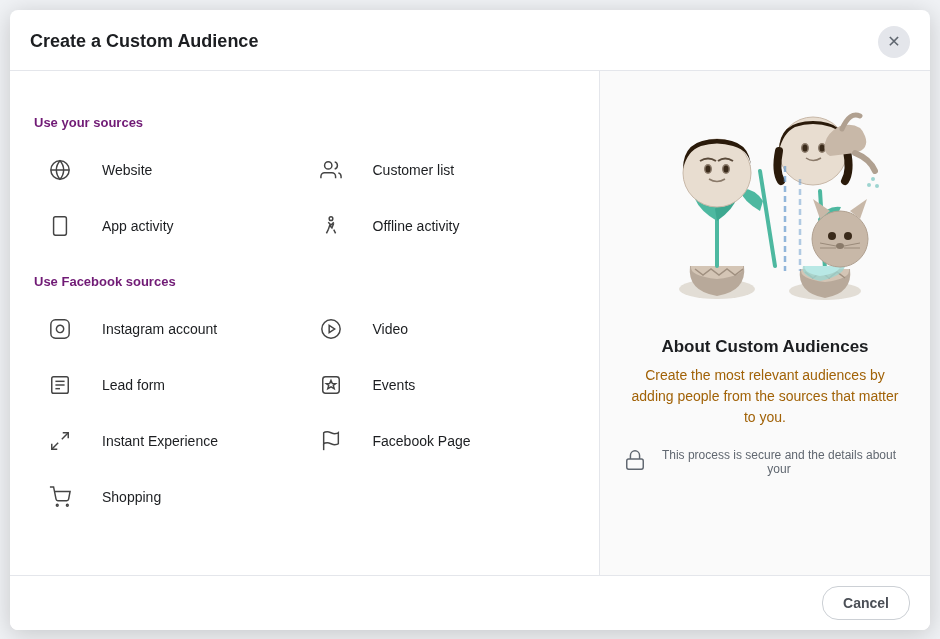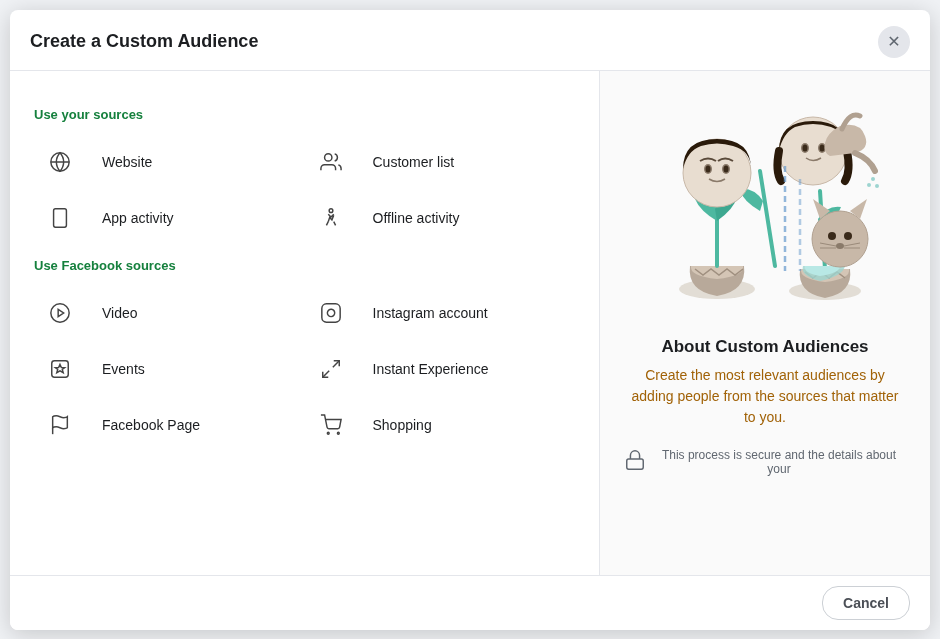--- a/index.html
+++ b/index.html
@@ -60,23 +60,23 @@
     }
     .left-panel {
       flex: 0 0 590px;
       padding: 24px 24px 16px 24px;
       overflow-y: auto;
       border-right: 1px solid #e4e6eb;
     }
     .section-label {
       font-size: 13px;
       font-weight: 700;
-      color: #15803d;
+      color: #701a75;
       margin-bottom: 12px;
-      margin-top: 12px;
+      margin-top: 20px;
     }
     .options-grid {
       display: grid;
       grid-template-columns: 1fr 1fr;
       gap: 0;
       margin-bottom: 8px;
     }
     .option-item {
       display: flex;
       align-items: center;
@@ -236,38 +236,49 @@
 
         </div>
 
         <div class="section-divider"></div>
         <div class="section-label">Use Facebook sources</div>
         <div class="options-grid">
 
           <div class="option-item">
             <span class="option-icon">
               <svg viewBox="0 0 24 24">
-                  <circle cx="12" cy="12" r="10"></circle>
-                  <polygon points="10 8 16 12 10 16 10 8"></polygon>
-                </svg>
-            </span>
-            <span class="option-label">Video</span>
-          </div>
-
-          <div class="option-item">
-            <span class="option-icon">
-              <svg viewBox="0 0 24 24">
                   <rect x="2" y="2" width="20" height="20" rx="5" ry="5"></rect>
                   <path d="M16 11.37A4 4 0 1 1 12.63 8 4 4 0 0 1 16 11.37z"></path>
                   <line x1="17.5" y1="6.5" x2="17.51" y2="6.5"></line>
                 </svg>
             </span>
             <span class="option-label">Instagram account</span>
           </div>
 
+          <div class="option-item">
+            <span class="option-icon">
+              <svg viewBox="0 0 24 24">
+                  <circle cx="12" cy="12" r="10"></circle>
+                  <polygon points="10 8 16 12 10 16 10 8"></polygon>
+                </svg>
+            </span>
+            <span class="option-label">Video</span>
+          </div>
+
+          <div class="option-item">
+            <span class="option-icon">
+              <svg viewBox="0 0 24 24">
+                  <rect x="3" y="3" width="18" height="18" rx="2"></rect>
+                  <line x1="7" y1="8" x2="17" y2="8"></line>
+                  <line x1="7" y1="12" x2="17" y2="12"></line>
+                  <line x1="7" y1="16" x2="12" y2="16"></line>
+                </svg>
+            </span>
+            <span class="option-label">Lead form</span>
+          </div>
 
           <div class="option-item">
             <span class="option-icon">
               <svg viewBox="0 0 24 24">
                   <rect x="3" y="3" width="18" height="18" rx="3"></rect>
                   <polygon points="12 7 13.5 10.5 17 10.5 14.5 12.5 15.5 16 12 14 8.5 16 9.5 12.5 7 10.5 10.5 10.5"></polygon>
                 </svg>
             </span>
             <span class="option-label">Events</span>
           </div>

